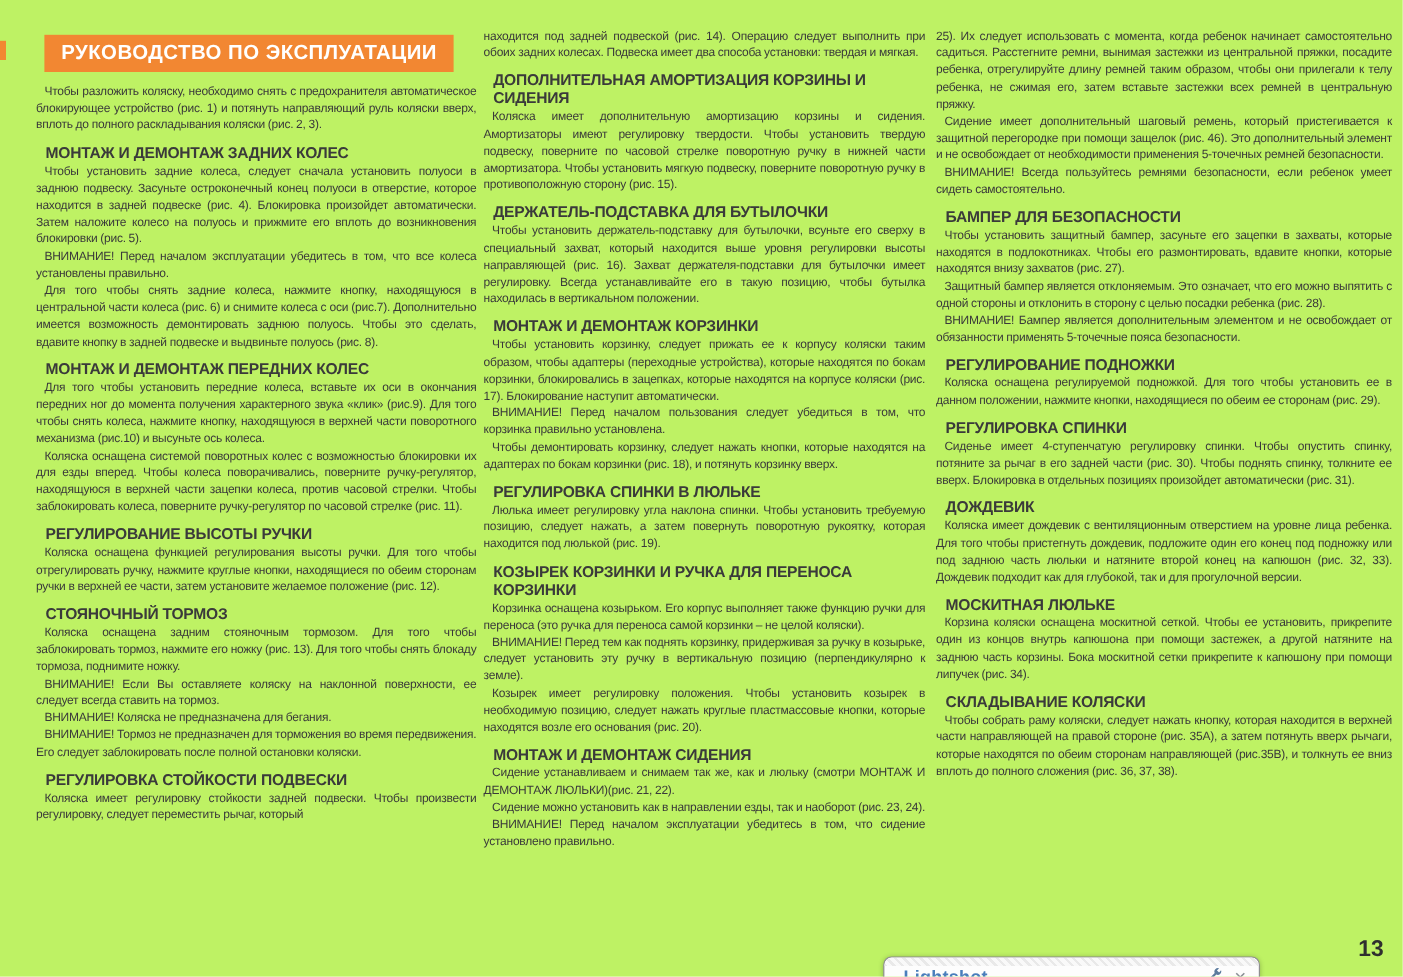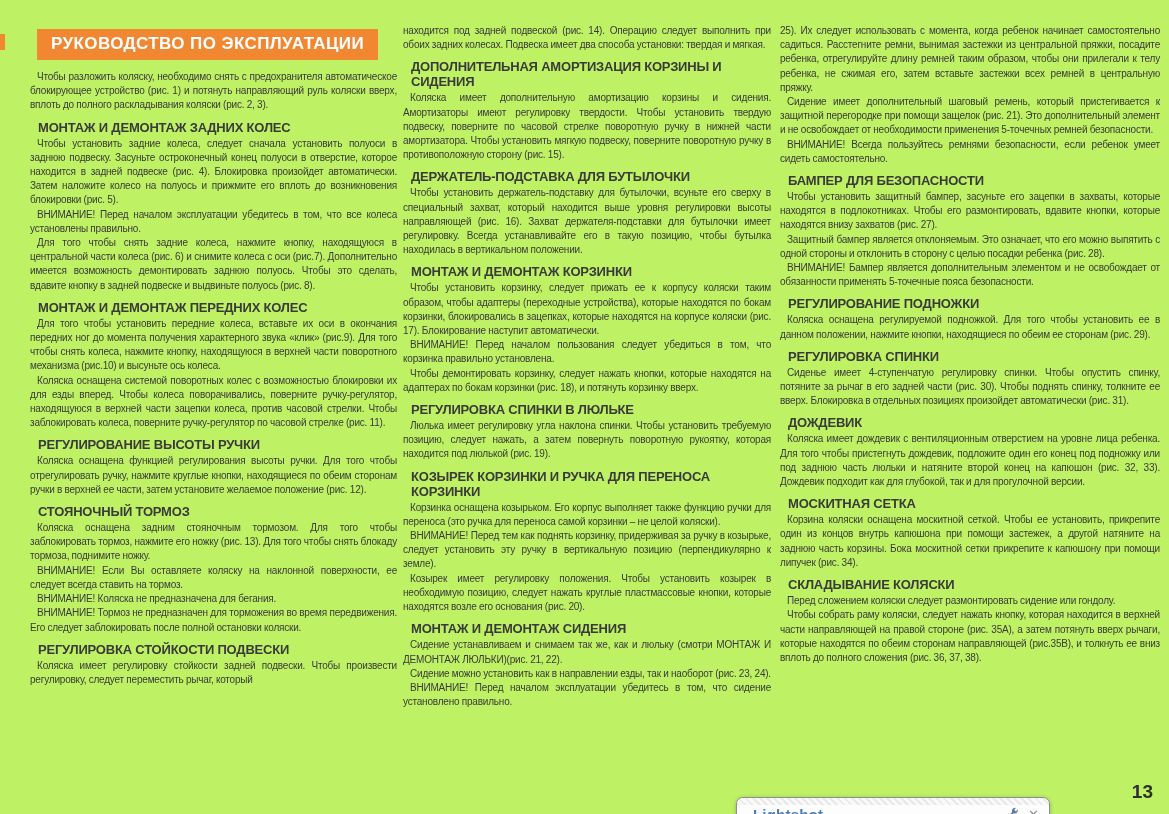--- a/index.html
+++ b/index.html
@@ -93,36 +93,35 @@
       <p class="para">ВНИМАНИЕ! Перед тем как поднять корзинку, придерживая за ручку в козырьке, следует установить эту ручку в вертикальную позицию (перпендикулярно к земле).</p>
       <p class="para">Козырек имеет регулировку положения. Чтобы установить козырек в необходимую позицию, следует нажать круглые пластмассовые кнопки, которые находятся возле его основания (рис. 20).</p>
       <h2 class="sec-h">МОНТАЖ И ДЕМОНТАЖ СИДЕНИЯ</h2>
       <p class="para">Сидение устанавливаем и снимаем так же, как и люльку (смотри МОНТАЖ И ДЕМОНТАЖ ЛЮЛЬКИ)(рис. 21, 22).</p>
       <p class="para">Сидение можно установить как в направлении езды, так и наоборот (рис. 23, 24).</p>
       <p class="para">ВНИМАНИЕ! Перед началом эксплуатации убедитесь в том, что сидение установлено правильно.</p>
     </div>
 
   <div class="col col-right">
       <p class="para cont">25). Их следует использовать с момента, когда ребенок начинает самостоятельно садиться. Расстегните ремни, вынимая застежки из центральной пряжки, посадите ребенка, отрегулируйте длину ремней таким образом, чтобы они прилегали к телу ребенка, не сжимая его, затем вставьте застежки всех ремней в центральную пряжку.</p>
-      <p class="para">Сидение имеет дополнительный шаговый ремень, который пристегивается к защитной перегородке при помощи защелок (рис. 21). Это дополнительный элемент и не освобождает от необходимости применения 5-точечных ремней безопасности.</p>
+      <p class="para">Сидение имеет дополнительный шаговый ремень, который пристегивается к защитной перегородке при помощи защелок (рис. 46). Это дополнительный элемент и не освобождает от необходимости применения 5-точечных ремней безопасности.</p>
       <p class="para">ВНИМАНИЕ! Всегда пользуйтесь ремнями безопасности, если ребенок умеет сидеть самостоятельно.</p>
       <h2 class="sec-h">БАМПЕР ДЛЯ БЕЗОПАСНОСТИ</h2>
       <p class="para">Чтобы установить защитный бампер, засуньте его зацепки в захваты, которые находятся в подлокотниках. Чтобы его размонтировать, вдавите кнопки, которые находятся внизу захватов (рис. 27).</p>
       <p class="para">Защитный бампер является отклоняемым. Это означает, что его можно выпятить с одной стороны и отклонить в сторону с целью посадки ребенка (рис. 28).</p>
       <p class="para">ВНИМАНИЕ! Бампер является дополнительным элементом и не освобождает от обязанности применять 5-точечные пояса безопасности.</p>
       <h2 class="sec-h">РЕГУЛИРОВАНИЕ ПОДНОЖКИ</h2>
       <p class="para">Коляска оснащена регулируемой подножкой. Для того чтобы установить ее в данном положении, нажмите кнопки, находящиеся по обеим ее сторонам (рис. 29).</p>
       <h2 class="sec-h">РЕГУЛИРОВКА СПИНКИ</h2>
       <p class="para">Сиденье имеет 4-ступенчатую регулировку спинки. Чтобы опустить спинку, потяните за рычаг в его задней части (рис. 30). Чтобы поднять спинку, толкните ее вверх. Блокировка в отдельных позициях произойдет автоматически (рис. 31).</p>
       <h2 class="sec-h">ДОЖДЕВИК</h2>
       <p class="para">Коляска имеет дождевик с вентиляционным отверстием на уровне лица ребенка. Для того чтобы пристегнуть дождевик, подложите один его конец под подножку или под заднюю часть люльки и натяните второй конец на капюшон (рис. 32, 33). Дождевик подходит как для глубокой, так и для прогулочной версии.</p>
-      <h2 class="sec-h">МОСКИТНАЯ СЕТКА</h2>
+      <h2 class="sec-h">МОСКИТНАЯ ЛЮЛЬКЕ</h2>
       <p class="para">Корзина коляски оснащена москитной сеткой. Чтобы ее установить, прикрепите один из концов внутрь капюшона при помощи застежек, а другой натяните на заднюю часть корзины. Бока москитной сетки прикрепите к капюшону при помощи липучек (рис. 34).</p>
       <h2 class="sec-h">СКЛАДЫВАНИЕ КОЛЯСКИ</h2>
-      <p class="para">Перед сложением коляски следует размонтировать сидение или гондолу.</p>
       <p class="para">Чтобы собрать раму коляски, следует нажать кнопку, которая находится в верхней части направляющей на правой стороне (рис. 35А), а затем потянуть вверх рычаги, которые находятся по обеим сторонам направляющей (рис.35В), и толкнуть ее вниз вплоть до полного сложения (рис. 36, 37, 38).</p>
     </div>
 
   <div class="page-number">13</div>
 
   <div class="popup">
     <div class="popup-hatch"></div>
     <div class="popup-row">
       <span class="popup-appname">Lightshot</span>
       <span class="popup-icons">

